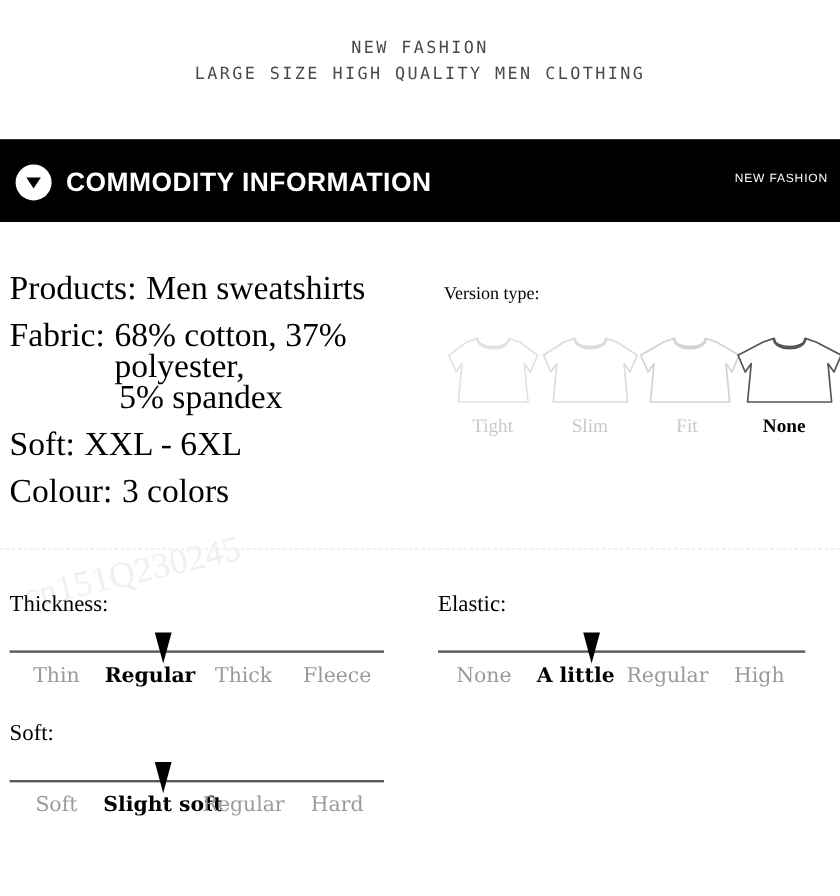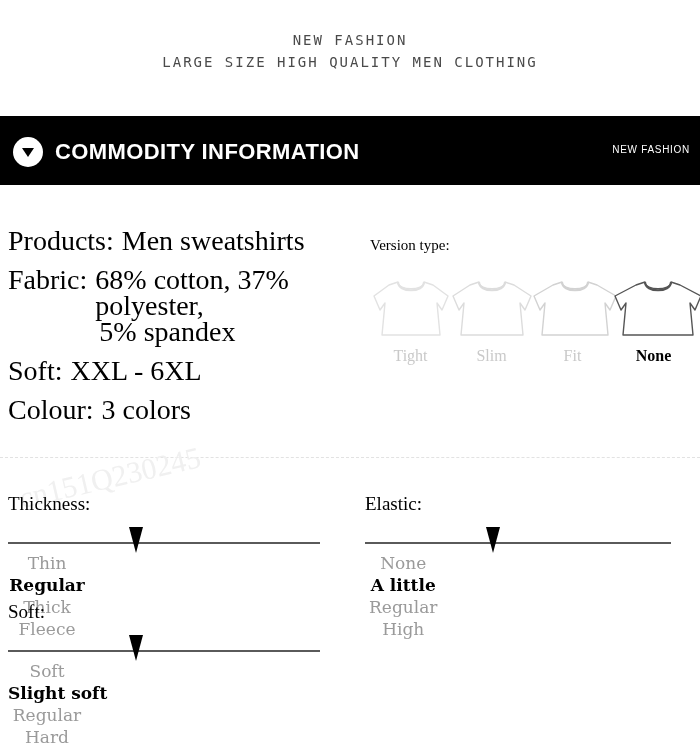--- a/index.html
+++ b/index.html
@@ -170,21 +170,20 @@
     width: 0; height: 0;
     border-left: 7px solid transparent;
     border-right: 7px solid transparent;
     border-top: 26px solid #000000;
     margin-left: -7px;
   }
   .scale-labels {
     position: absolute;
     top: 10px; left: 0;
     display: flex;
-    flex-direction: column;
   }
   .scale-label {
     text-align: center;
     font-size: 17px;
     color: #9a9a9a;
     font-family: "DejaVu Serif", "Liberation Serif", serif;
     line-height: 22px;
     white-space: nowrap;
   }
   .scale-label.active {

